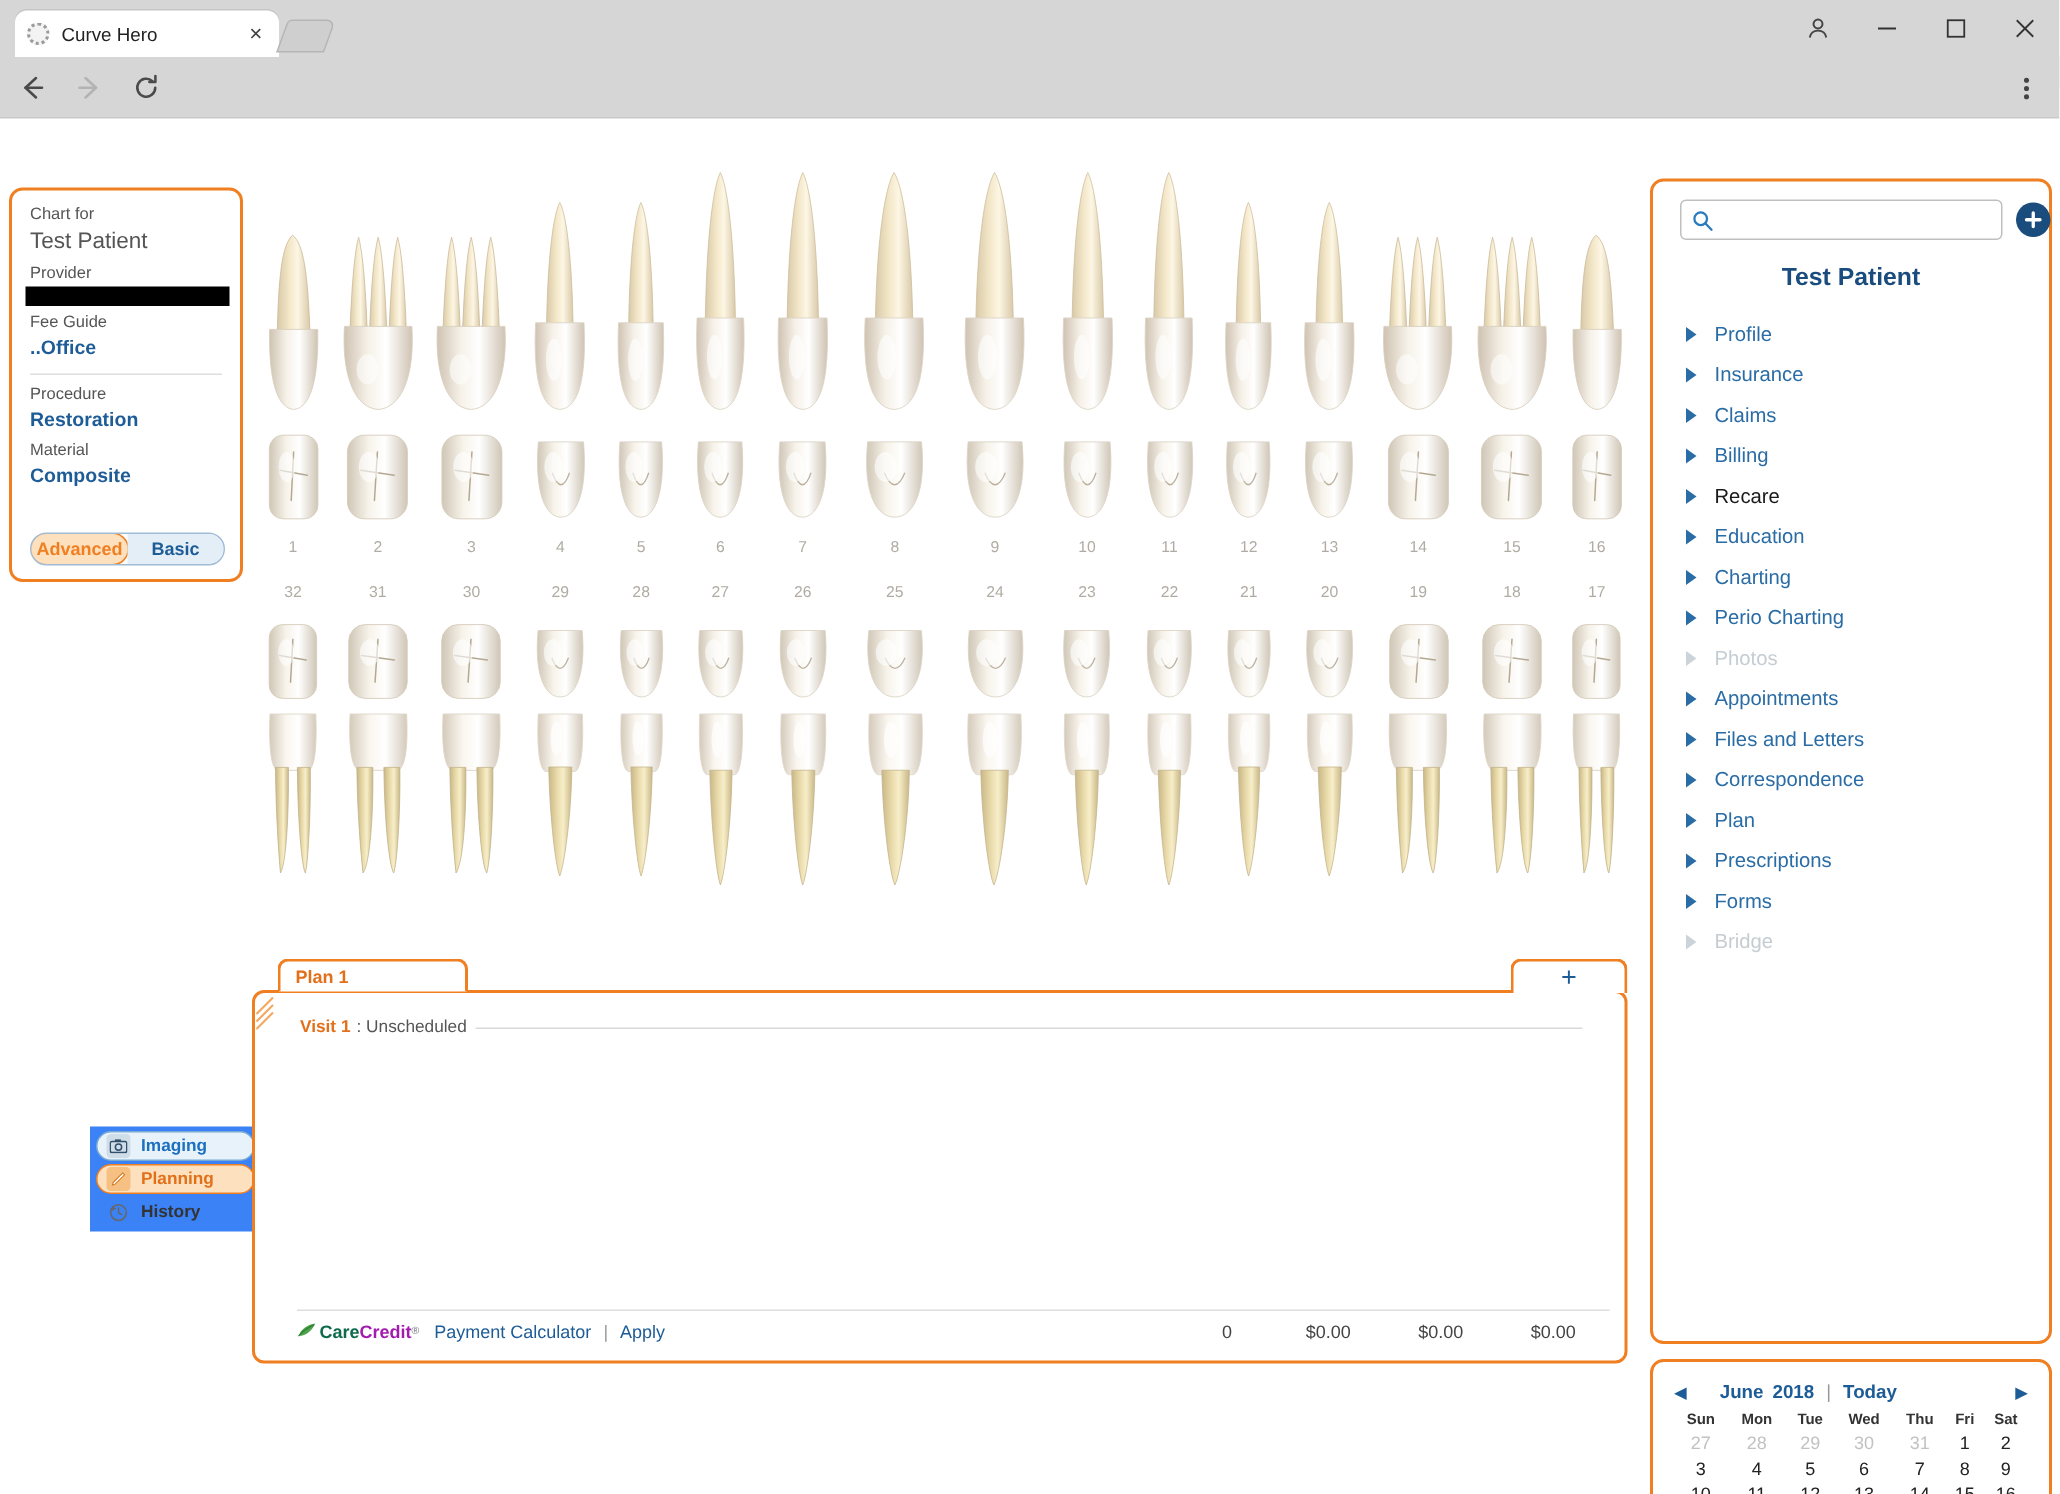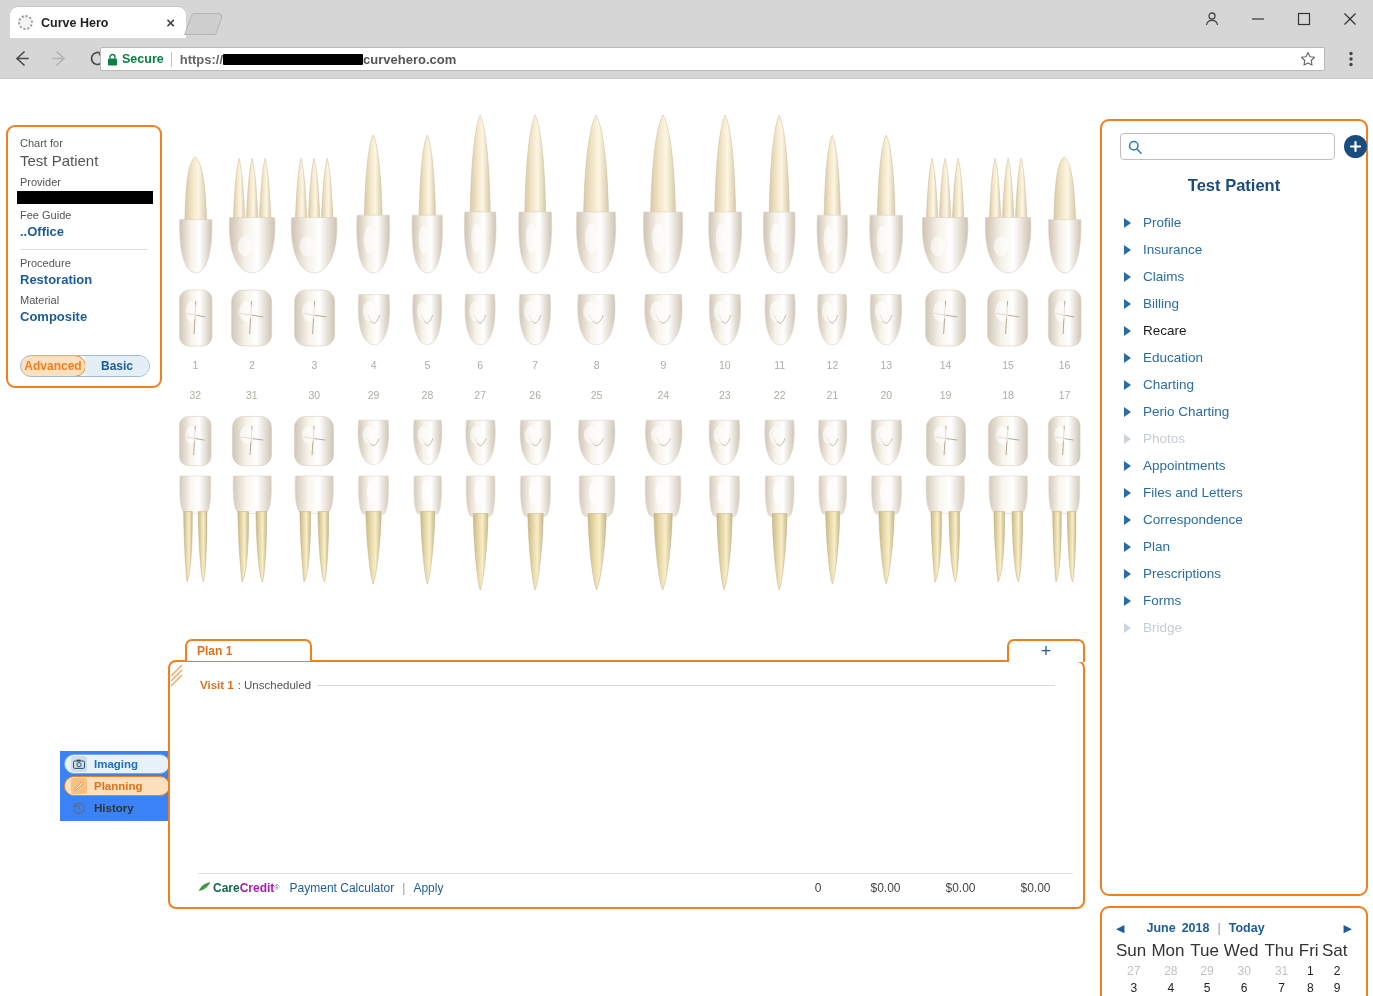--- a/index.html
+++ b/index.html
@@ -6,21 +6,21 @@
   html, body { margin:0; padding:0; }
   body {
     width:1373px; height:996px;
     font-family:"Liberation Sans", sans-serif;
     background:#ffffff;
     overflow:hidden;
     position:relative;
   }
 
   
-  #browser-chrome { position:absolute; left:0; top:0; width:1373px; height:58px; background:#d6d6d6;font-weight:bold; }
+  #browser-chrome { position:absolute; left:0; top:0; width:1373px; height:58px; background:#d6d6d6; }
   #titlebar { position:absolute; left:0; top:0; width:1373px; height:38px; }
   .tabstrip { position:absolute; left:10px; top:7px; height:31px; display:flex; align-items:flex-end; }
   .btab {
     width:176px; height:31px; background:#fff;
     border-top-left-radius:8px; border-top-right-radius:8px;
     display:flex; align-items:center; padding:0 8px;
     position:relative;
     box-shadow:0 -1px 0 rgba(0,0,0,.08);
   }
   .btab .favicon {
@@ -174,21 +174,21 @@
     border:2px solid #f07f22; border-radius:9px; background:#fff; padding:10px 14px 0;
   }
   #calhdr { display:flex; align-items:center; justify-content:center; font-size:12.5px; height:20px; }
   #calhdr .arrow { color:#1d5c96; cursor:pointer; font-size:11px; }
   #calhdr .mon { color:#1d5c96; font-weight:bold; margin:0 6px 0 22px; }
   #calhdr .yr { color:#1d5c96; font-weight:bold; }
   #calhdr .pipe { color:#999; margin:0 8px; }
   #calhdr .today { color:#1d5c96; font-weight:bold; cursor:pointer; }
   #calhdr .sp { flex:1; }
   table.cal { width:100%; border-collapse:collapse; margin-top:2px; }
-  table.cal th { font-size:17px; color:#333; font-weight:normal; padding:1px 0; text-align:left; }
+  table.cal th { font-size:10px; color:#333; font-weight:bold; padding:1px 0; text-align:center; }
   table.cal td { font-size:12px; color:#222; text-align:center; padding:1.5px 0; cursor:pointer; }
   table.cal td.mute { color:#c2c2c2; }
 </style>
 </head>
 <body>
 
 <div id="browser-chrome">
   <div id="titlebar">
     <div class="tabstrip">
       <div class="btab">
@@ -238,40 +238,20 @@
         </svg>
     </div>
     <div class="navbtn">
       <svg width="19" height="19" viewBox="0 0 19 19">
           <path d="M15.5 9.5a6 6 0 1 1-1.9-4.4" fill="none" stroke="currentColor" stroke-width="1.7" stroke-linecap="round"></path>
           <path d="M15.6 1.6v4h-4" fill="none" stroke="currentColor" stroke-width="1.7" stroke-linecap="round" stroke-linejoin="round"></path>
         </svg>
     </div>
   </div>
 
-  <div id="omnibox">
-    <span class="lockicon">
-      <svg width="11" height="13" viewBox="0 0 11 13">
-          <rect x="1" y="5.5" width="9" height="7" rx="1.2" fill="#0b8043"></rect>
-          <path d="M3 5.5V4a2.5 2.5 0 0 1 5 0v1.5" fill="none" stroke="#0b8043" stroke-width="1.4"></path>
-        </svg>
-    </span>
-    <span class="securetxt">Secure</span>
-    <span class="omnidiv"></span>
-    <span class="urltext">
-      <span class="scheme">https://</span>
-        <span class="redacted" style="width:140px;"></span>
-        <span>curvehero.com</span>
-    </span>
-    <span class="starbtn">
-      <svg width="16" height="16" viewBox="0 0 16 16">
-          <path d="M8 1.6l2 4.1 4.5.6-3.3 3.2.8 4.5L8 11.9l-4 2.1.8-4.5L1.5 6.3 6 5.7z" fill="none" stroke="#5f6368" stroke-width="1.1" stroke-linejoin="round"></path>
-        </svg>
-    </span>
-  </div>
   <div id="menubtn">
     <svg width="4" height="16" viewBox="0 0 4 16">
         <circle cx="2" cy="2.5" r="1.7" fill="#444"></circle>
         <circle cx="2" cy="8" r="1.7" fill="#444"></circle>
         <circle cx="2" cy="13.5" r="1.7" fill="#444"></circle>
       </svg>
   </div>
 </div>
 
 <div id="app">

